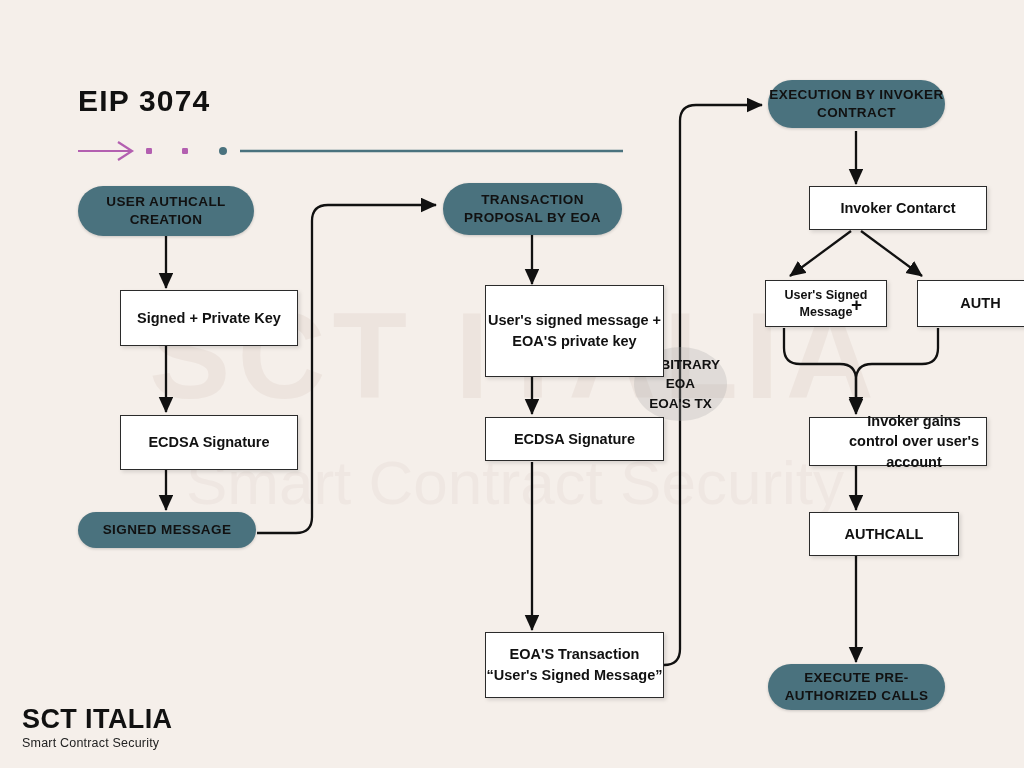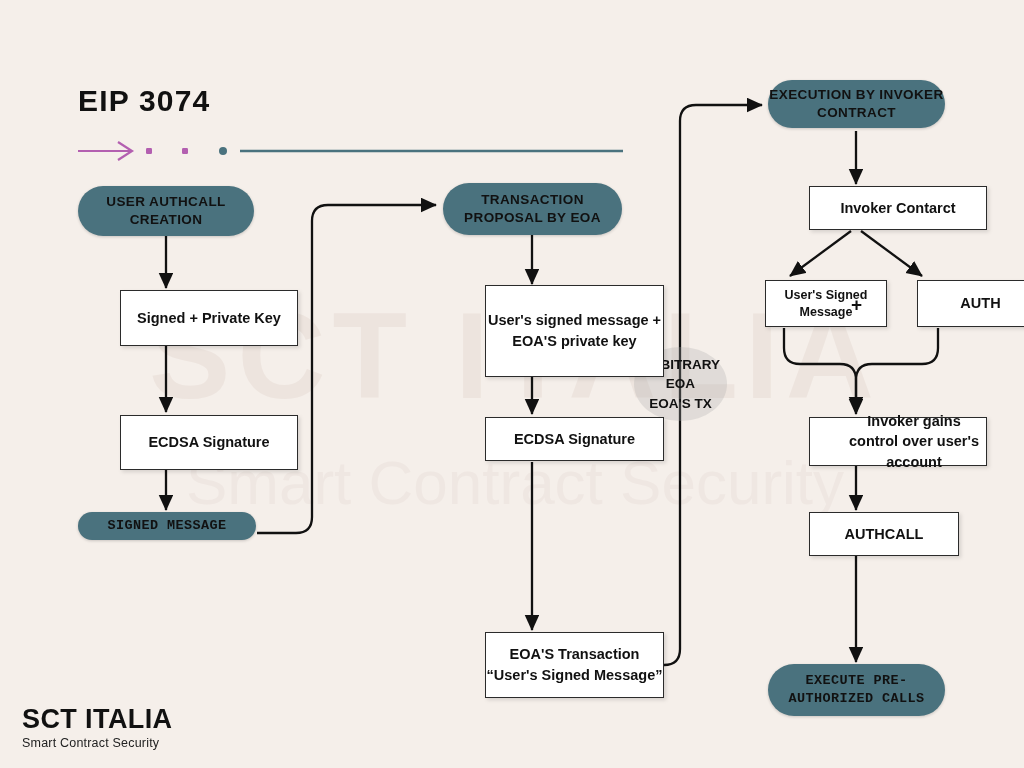--- a/index.html
+++ b/index.html
@@ -199,21 +199,21 @@
   </div>
 
   <div class="node box" style="left:78px; top:290px; width:178px; height:56px;">
     <span>Signed + Private Key</span>
   </div>
 
   <div class="node box" style="left:78px; top:415px; width:178px; height:55px;">
     <span>ECDSA Signature</span>
   </div>
 
-  <div class="node pill" style="left:78px; top:512px; width:178px; height:28px;font-family:Liberation Mono, monospace;">
+  <div class="node pill" style="left:78px; top:512px; width:178px; height:36px;">
     <span>SIGNED MESSAGE</span>
   </div>
 
   <div class="node pill" style="left:443px; top:183px; width:179px; height:52px;">
     <span>TRANSACTION PROPOSAL BY EOA</span>
   </div>
 
   <div class="node box" style="left:443px; top:285px; width:179px; height:92px;">
     <span>User's signed message + EOA'S private key</span>
   </div>
@@ -251,21 +251,21 @@
   </div>
 
   <div class="node box" style="left:767px; top:417px; width:178px; height:49px;padding-left:32px;">
     <span>Invoker gains control over user's account</span>
   </div>
 
   <div class="node box" style="left:767px; top:512px; width:150px; height:44px;">
     <span>AUTHCALL</span>
   </div>
 
-  <div class="node pill" style="left:768px; top:664px; width:177px; height:52px;font-family:Liberation Mono, monospace;">
+  <div class="node pill" style="left:768px; top:664px; width:177px; height:46px;">
     <span>EXECUTE PRE-AUTHORIZED CALLS</span>
   </div>
 
   <div class="logo">
     <div class="logo-main">SCT ITALIA</div>
     <div class="logo-sub">Smart Contract Security</div>
   </div>
 
 </div>
 

